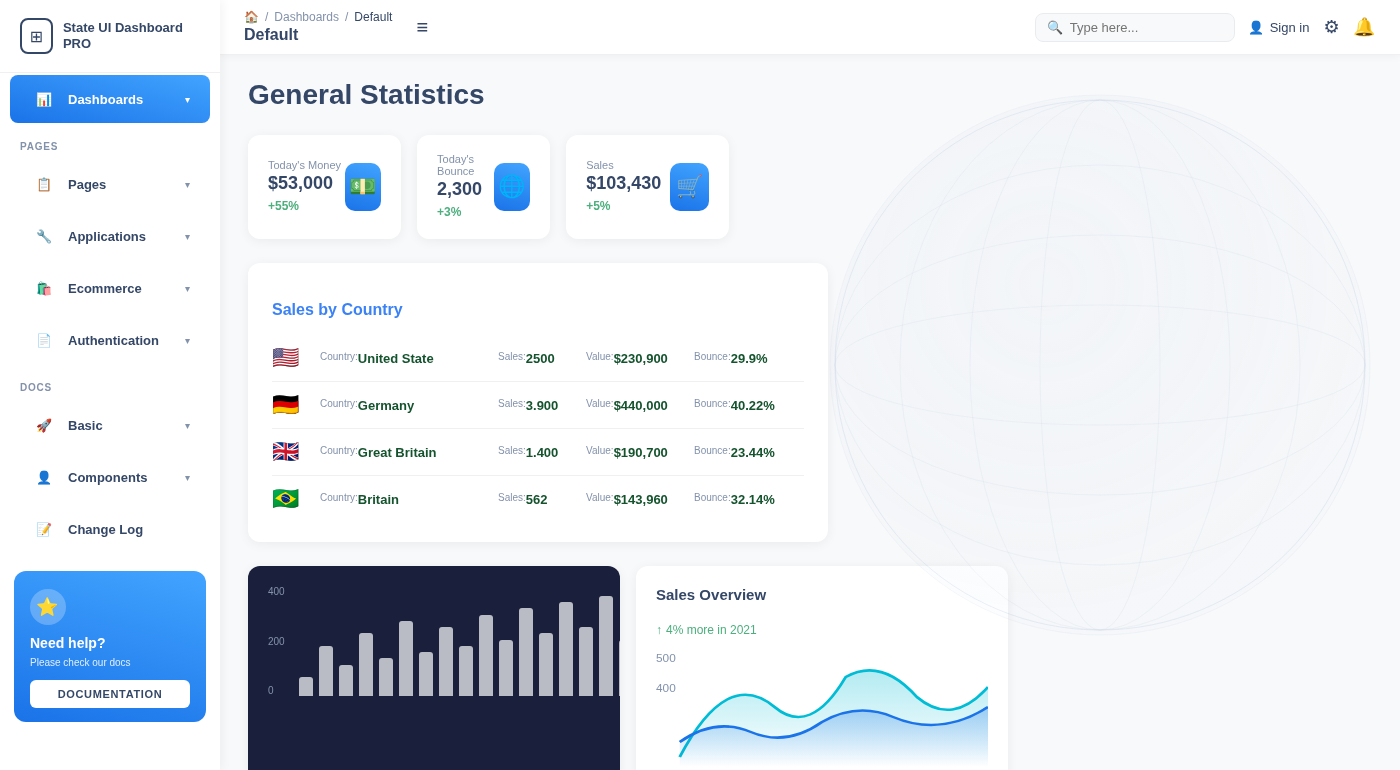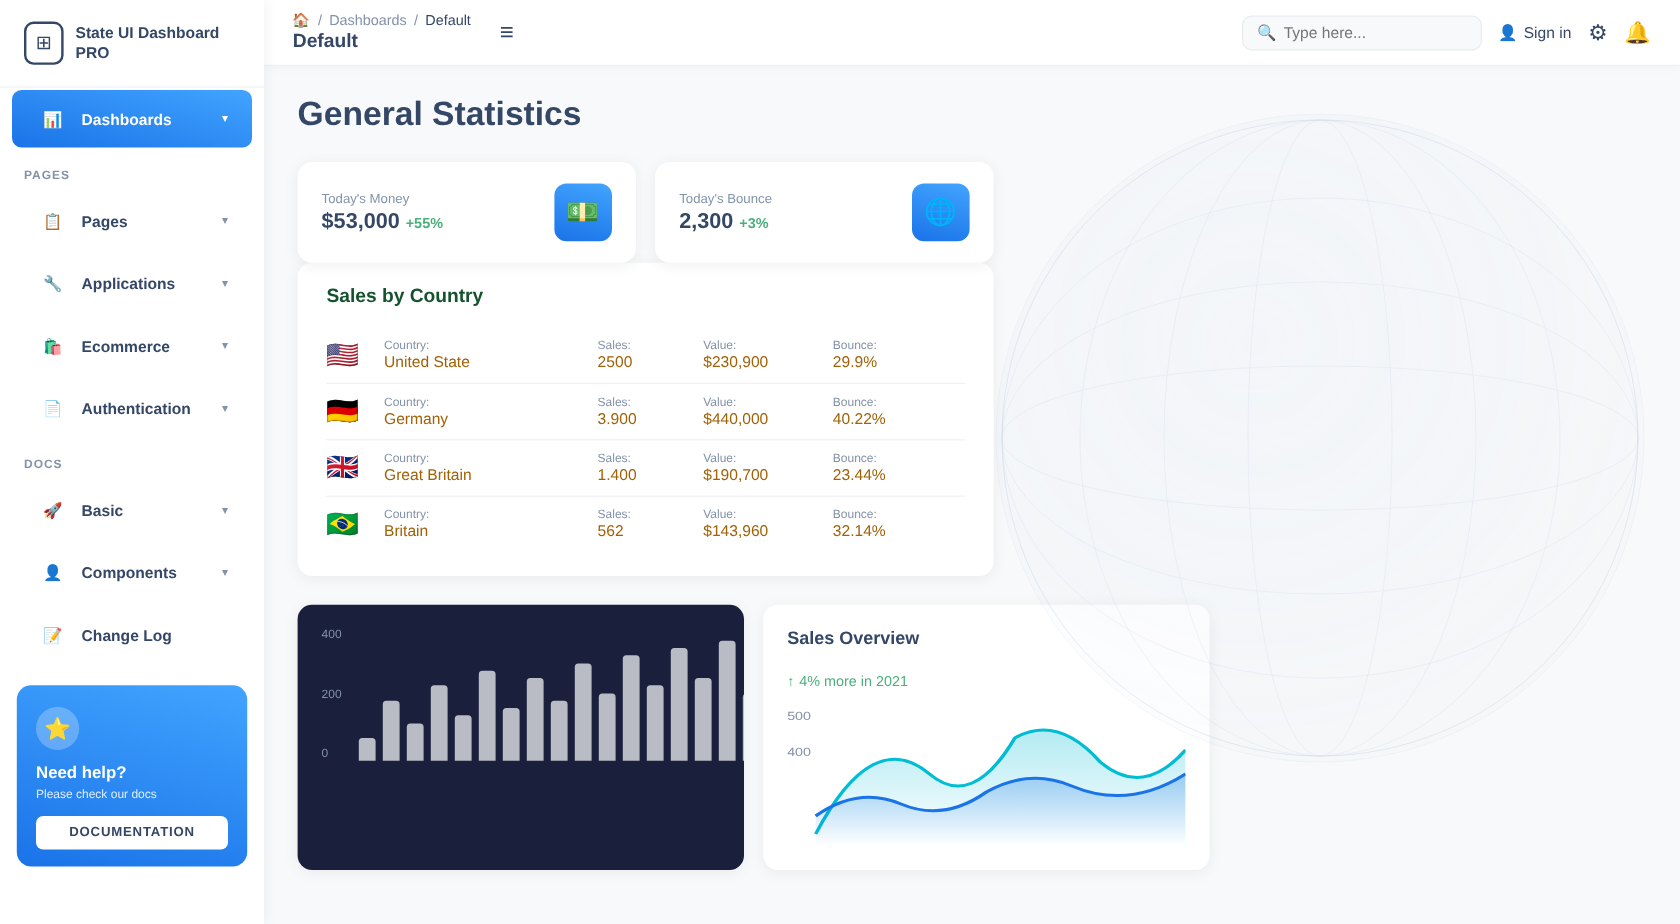--- a/index.html
+++ b/index.html
@@ -219,23 +219,24 @@
     .page-title {
       font-size: 28px;
       font-weight: 700;
       color: #344767;
       margin-bottom: 24px;
     }
 
     
     .stats-grid {
       display: grid;
-      grid-template-columns: 1fr 1fr;
+      grid-template-columns: 1fr 1fr 1fr 1fr;
       gap: 16px;
       max-width: 580px;
+      margin-bottom: 24px;
     }
     .stat-card {
       background: #fff;
       border-radius: 12px;
       padding: 18px 20px;
       display: flex;
       align-items: center;
       justify-content: space-between;
       box-shadow: 0 2px 12px rgba(0,0,0,0.06);
     }
@@ -282,36 +283,37 @@
       background: #fff;
       border-radius: 12px;
       padding: 20px 24px;
       max-width: 580px;
       box-shadow: 0 2px 12px rgba(0,0,0,0.06);
       margin-bottom: 24px;
     }
     .sales-country-title {
       font-size: 16px;
       font-weight: 700;
-      color: #14532d;
+      color: #3b82f6;
       margin-bottom: 16px;
+      margin-top: 18px;
     }
     .country-row {
       display: grid;
       grid-template-columns: 40px 1fr 80px 100px 110px;
       align-items: center;
       padding: 10px 0;
       border-bottom: 1px solid #f0f0f0;
       gap: 8px;
     }
     .country-row:last-child { border-bottom: none; }
     .country-flag { font-size: 22px; }
-    .country-col { display: flex; flex-direction: column; }
+    .country-col { display: flex; }
     .col-label { font-size: 10px; color: #8392ab; font-weight: 500; }
-    .col-value { font-size: 13px; font-weight: 400; color: #a16207; }
+    .col-value { font-size: 13px; font-weight: 700; color: #14532d; }
 
     
     .bottom-charts {
       display: grid;
       grid-template-columns: 1fr 1fr;
       gap: 16px;
       max-width: 760px;
     }
     .chart-card {
       border-radius: 12px;
@@ -525,20 +527,30 @@
         <div class="stat-card-info">
           <span class="stat-label">Today's Bounce</span>
           <span class="stat-value">
             <span>2,300</span>
             <span class="stat-change pos">+3%</span>
           </span>
         </div>
         <div class="stat-icon-wrap">🌐</div>
       </div>
 
+      <div class="stat-card">
+        <div class="stat-card-info">
+          <span class="stat-label">Sales</span>
+          <span class="stat-value">
+            <span>$103,430</span>
+            <span class="stat-change pos">+5%</span>
+          </span>
+        </div>
+        <div class="stat-icon-wrap">🛒</div>
+      </div>
     </div>
 
     <div class="sales-country-card">
       <div class="sales-country-title">Sales by Country</div>
 
       <div class="country-row">
         <span class="country-flag">🇺🇸</span>
         <div class="country-col">
           <span class="col-label">Country:</span>
           <span class="col-value">United State</span>

